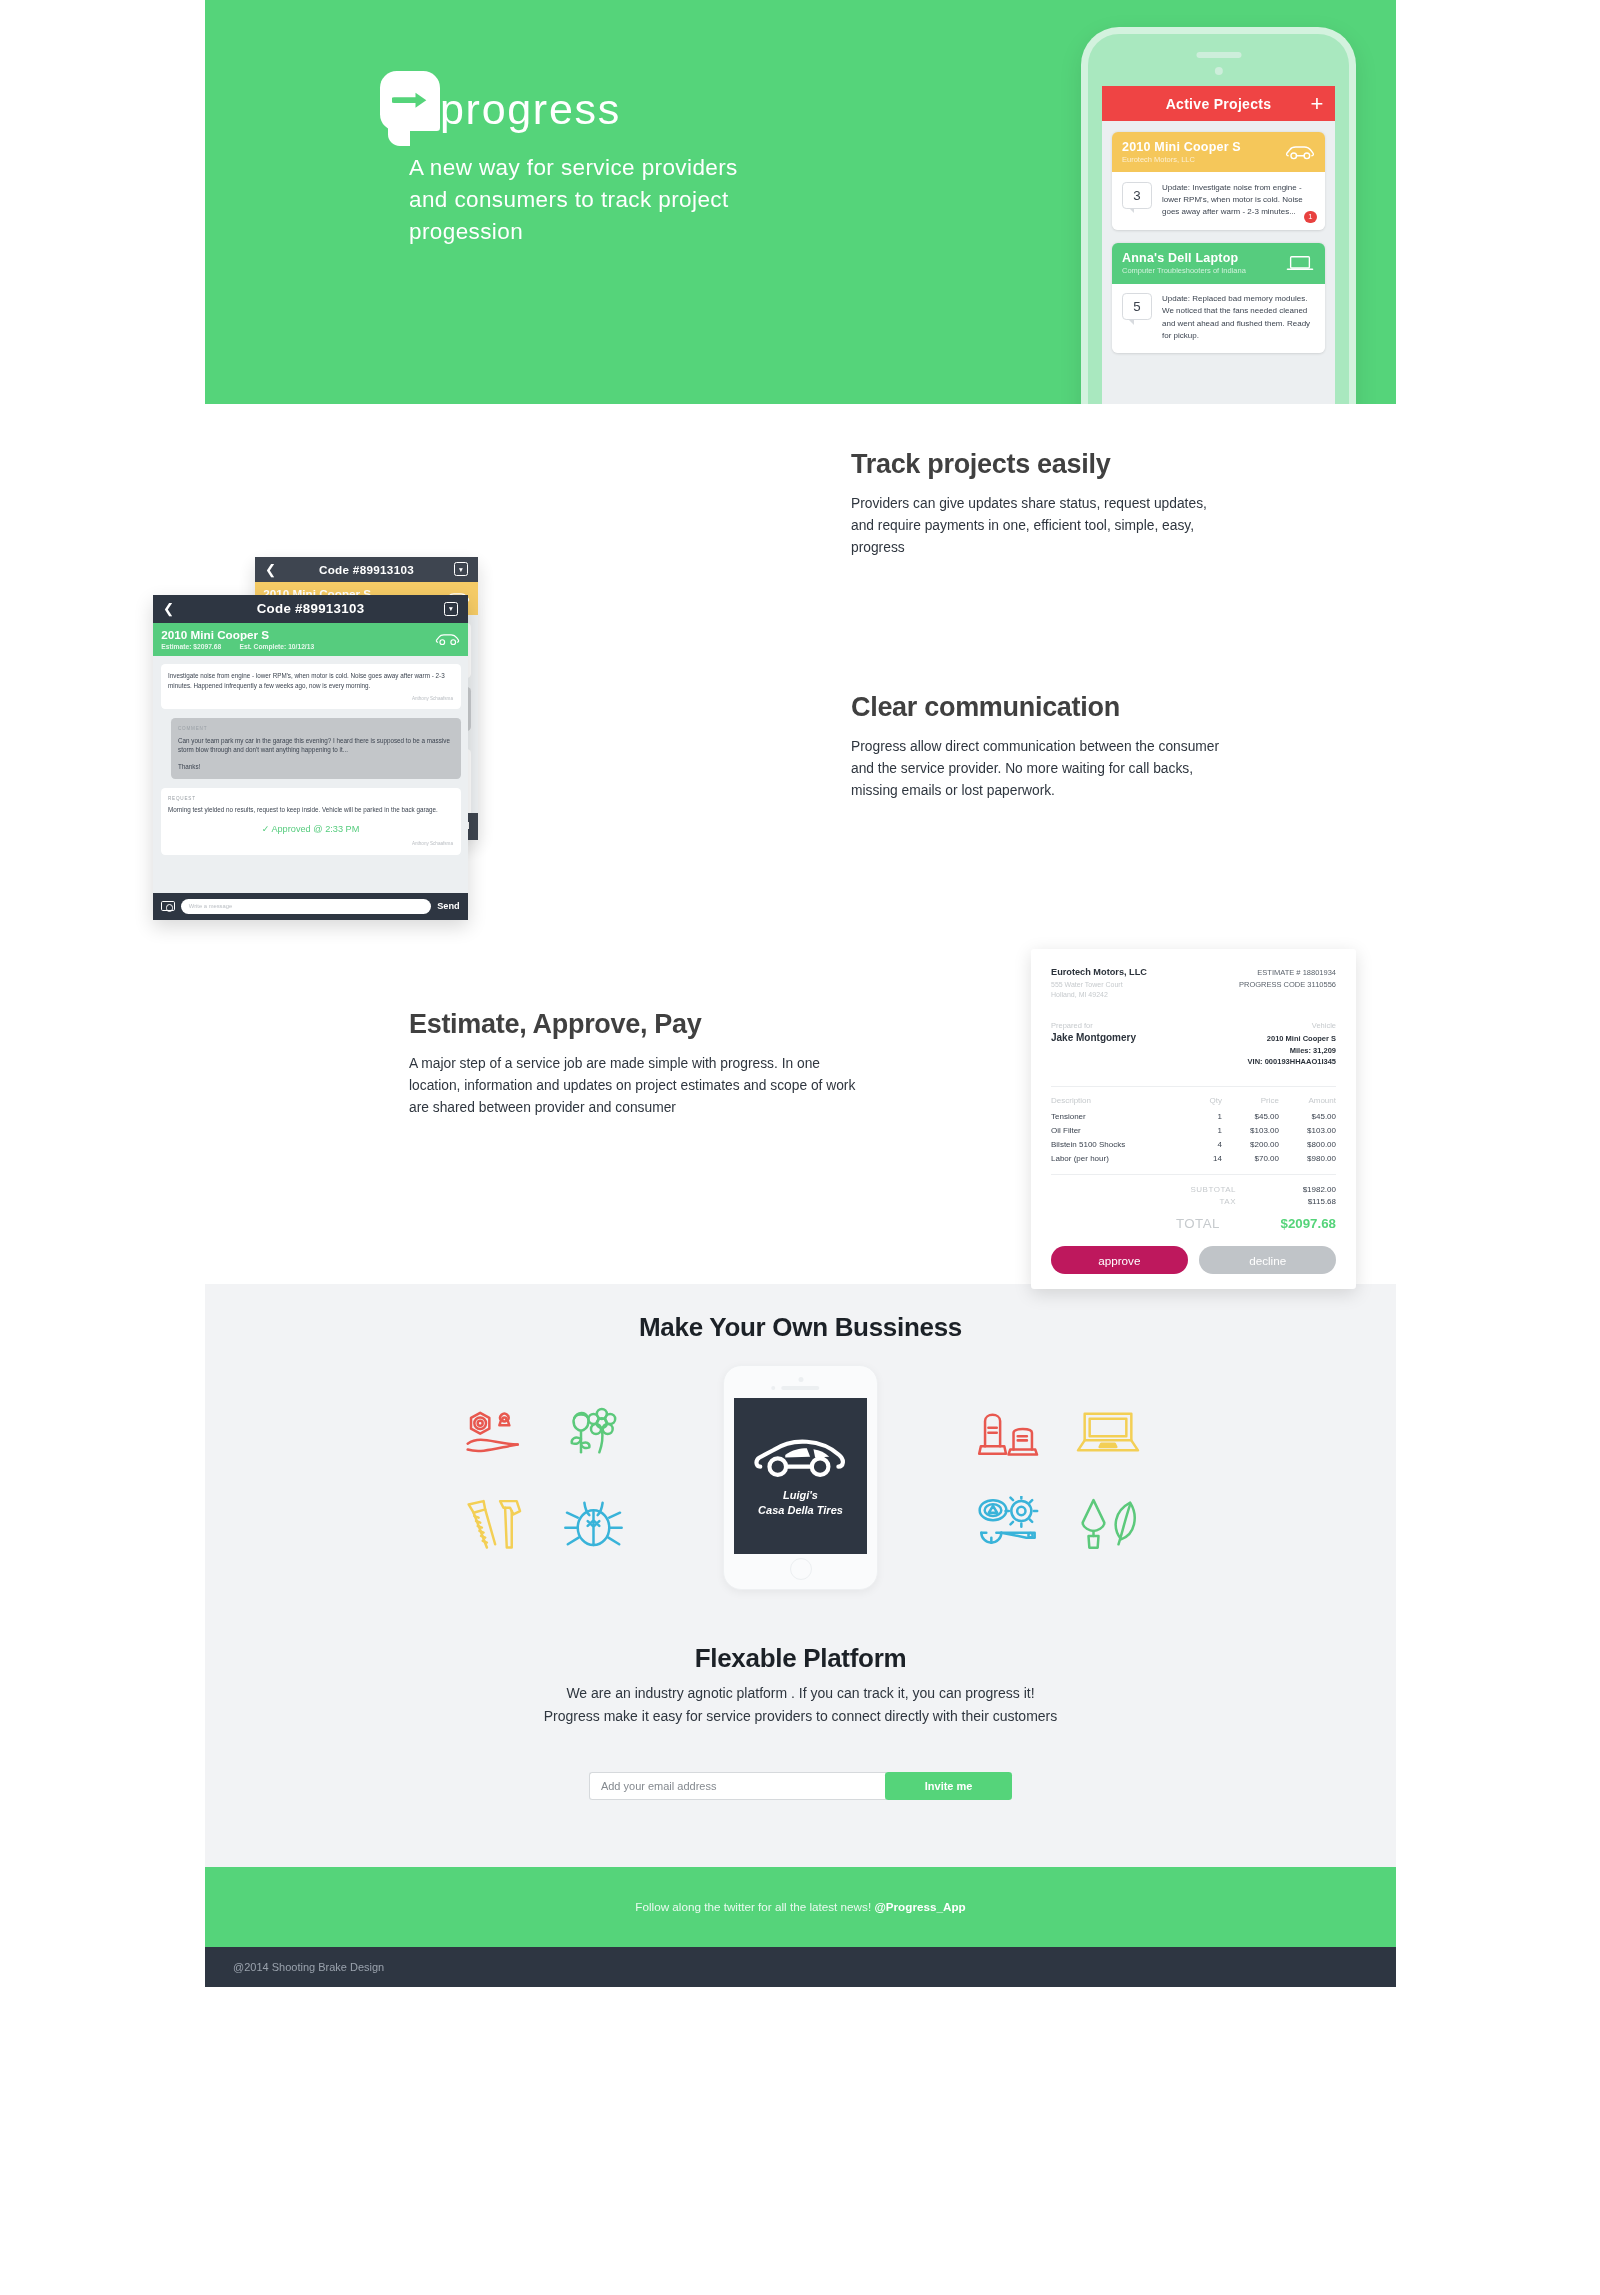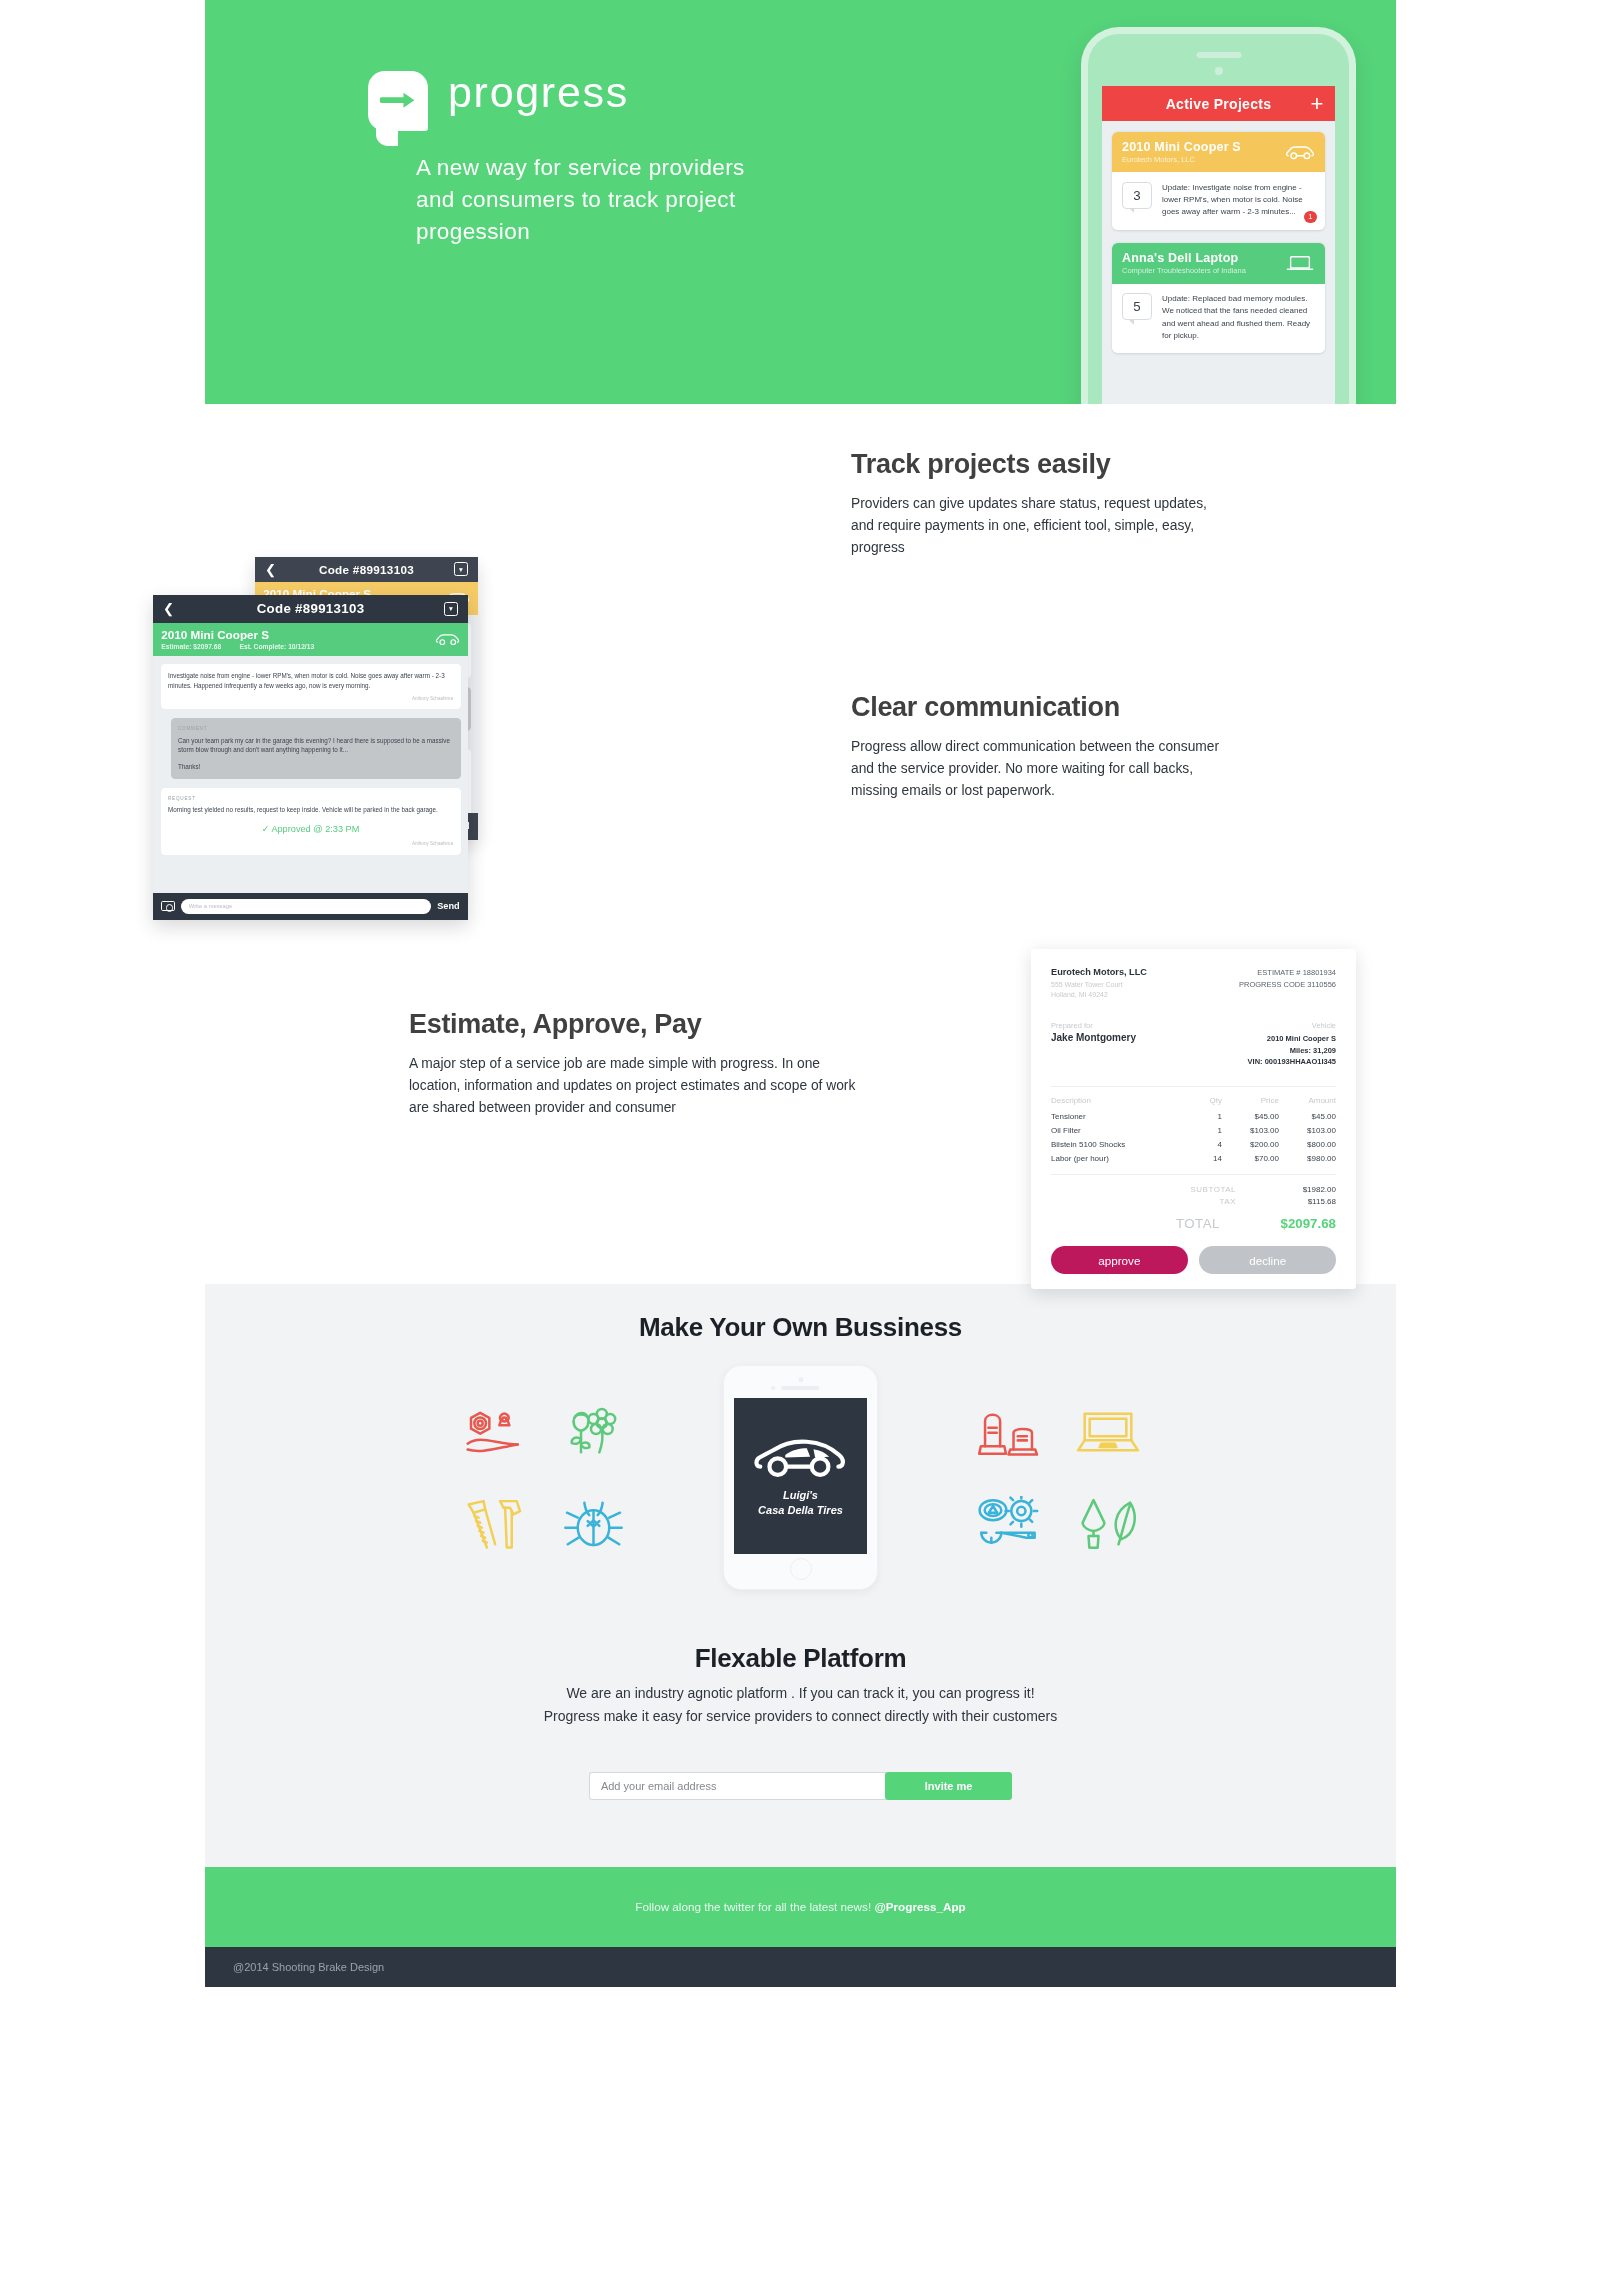--- a/index.html
+++ b/index.html
@@ -15,22 +15,22 @@
   
   .hero {
     background: #55d47a;
     height: 404px;
     position: relative;
     overflow: hidden;
   }
   .hero-inner { position: relative; width: 100%; height: 100%; }
   .brand-row {
     position: absolute;
-    left: 163px; top: 71px;
-    display: flex; align-items: flex-start; gap: 20px;
+    left: 175px; top: 71px;
+    display: flex; align-items: flex-end; 
   }
   .logo-mark {
     width: 60px; height: 60px;
     background: #ffffff;
     border-radius: 16.7px 16.7px 3.3px 16.7px;
     position: relative;
   }
   .logo-mark .arrow {
     position: absolute; left: 11.7px; top: 20px;
     width: 37px; height: 18.3px;
@@ -38,21 +38,21 @@
   .logo-p-tail {
     position: absolute; left: 8.3px; bottom: -15px;
     width: 22px; height: 22px; background: #ffffff;
     border-radius: 0 0 0 11.7px;
   }
   .brand-name {
     color: #ffffff; font-size: 43px; font-weight: 300;
     letter-spacing: 1.7px; line-height: 1;
   }
   .hero-tagline {
-    position: absolute; left: 211px; top: 152px;
+    position: absolute; left: 204px; top: 152px;
     color: #ffffff; font-size: 22.5px; font-weight: 300;
     line-height: 1.42; letter-spacing: 0.4px;
     width: 350px;
   }
 
   
   .hero-phone {
     position: absolute; right: 40px; top: 27px;
     width: 275px; height: 400px;
     background: #a9e8bf;

